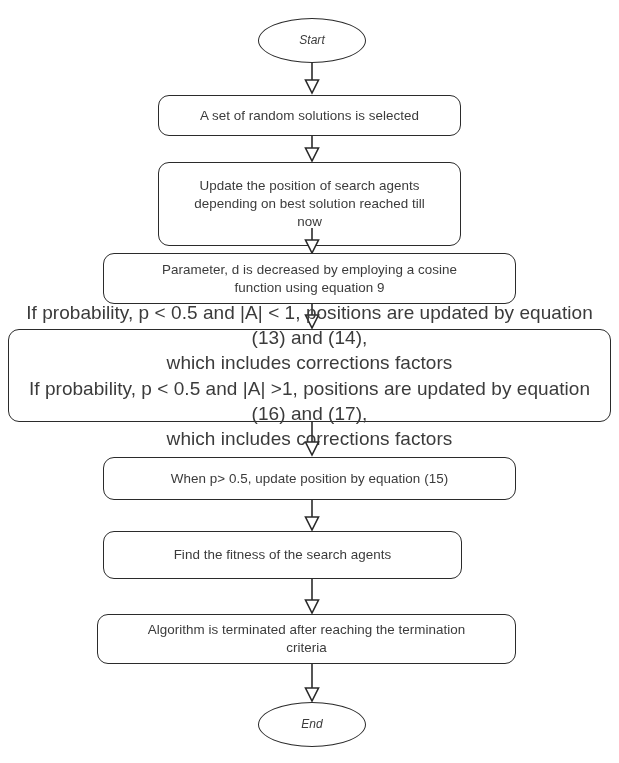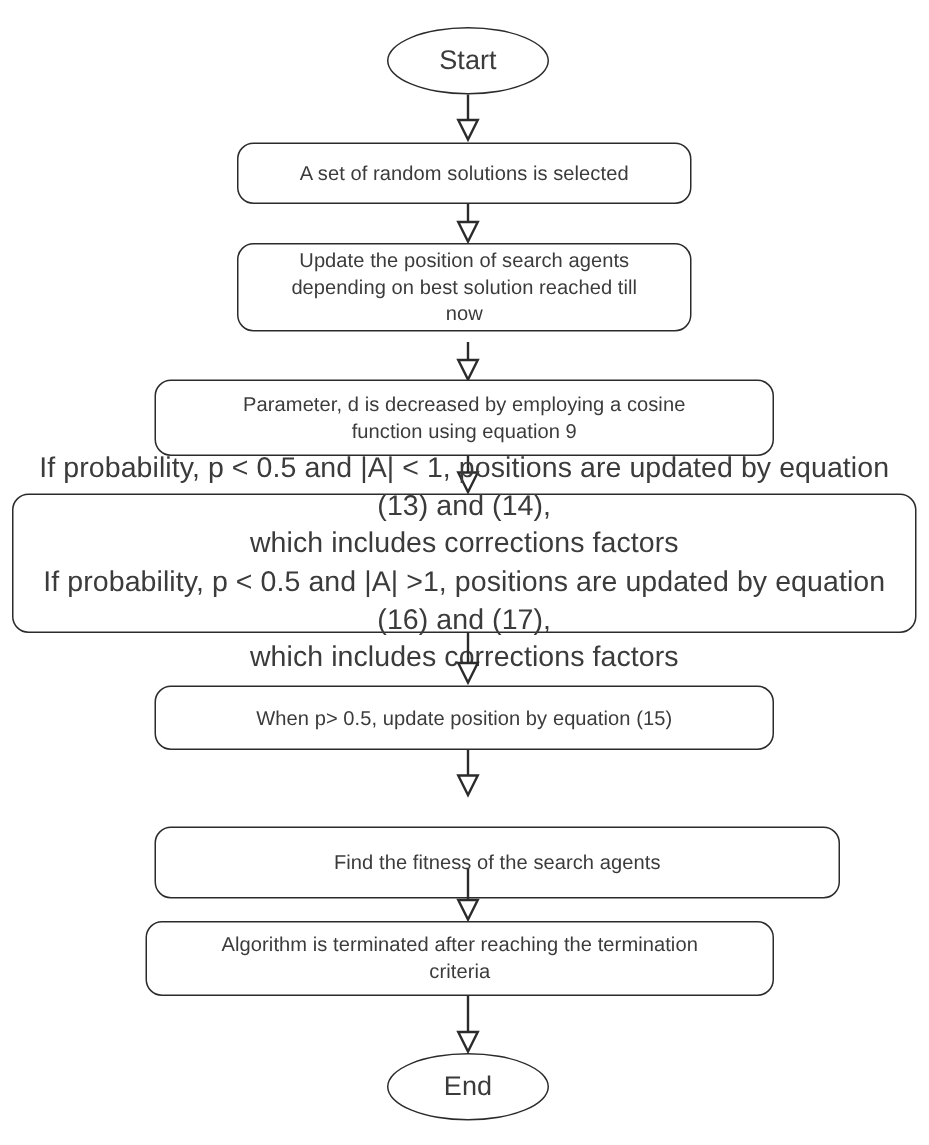--- a/index.html
+++ b/index.html
@@ -27,21 +27,22 @@
     align-items: center;
     justify-content: center;
     text-align: center;
     line-height: 1.32;
     font-size: 13.4px;
     letter-spacing: 0.05px;
     padding: 2px 8px;
   }
   .node.terminator {
     border-radius: 50%;
-    font-size: 18px;
+    font-size: 12px;
+    font-style: italic;
   }
   .node.process {
     border-radius: 11px;
   }
   .node-text {
     display: block;
     white-space: pre-line;
     width: 100%;
   }
   .connector {
@@ -72,21 +73,21 @@
     <span class="node-text">A set of random solutions is selected</span>
   </div>
 
   <div class="connector" style="left:304px; top:136px; width:16px; height:26px;">
     <svg width="16" height="26" viewBox="0 0 16 26">
       <line x1="8" y1="0" x2="8" y2="12" stroke="#2b2b2b" stroke-width="1.6"></line>
       <polygon points="1.5,12 14.5,12 8,25" fill="#ffffff" stroke="#2b2b2b" stroke-width="1.6" stroke-linejoin="miter"></polygon>
     </svg>
   </div>
 
-  <div class="node process" style="left:158px; top:162px; width:303px; height:59px;">
+  <div class="node process" style="left:158px; top:162px; width:303px; height:84px;">
     <span class="node-text">Update the position of search agents
 depending on best solution reached till
 now</span>
   </div>
 
   <div class="connector" style="left:304px; top:228px; width:16px; height:26px;">
     <svg width="16" height="26" viewBox="0 0 16 26">
       <line x1="8" y1="0" x2="8" y2="12" stroke="#2b2b2b" stroke-width="1.6"></line>
       <polygon points="1.5,12 14.5,12 8,25" fill="#ffffff" stroke="#2b2b2b" stroke-width="1.6" stroke-linejoin="miter"></polygon>
     </svg>
@@ -122,21 +123,21 @@
     <span class="node-text">When p&gt; 0.5, update position by equation (15)</span>
   </div>
 
   <div class="connector" style="left:304px; top:500px; width:16px; height:31px;">
     <svg width="16" height="31" viewBox="0 0 16 31">
       <line x1="8" y1="0" x2="8" y2="17" stroke="#2b2b2b" stroke-width="1.6"></line>
       <polygon points="1.5,17 14.5,17 8,30" fill="#ffffff" stroke="#2b2b2b" stroke-width="1.6" stroke-linejoin="miter"></polygon>
     </svg>
   </div>
 
-  <div class="node process" style="left:103px; top:531px; width:457px; height:48px;margin-top:20px;">
+  <div class="node process" style="left:103px; top:531px; width:359px; height:48px;">
     <span class="node-text">Find the fitness of the search agents</span>
   </div>
 
   <div class="connector" style="left:304px; top:579px; width:16px; height:35px;">
     <svg width="16" height="35" viewBox="0 0 16 35">
       <line x1="8" y1="0" x2="8" y2="21" stroke="#2b2b2b" stroke-width="1.6"></line>
       <polygon points="1.5,21 14.5,21 8,34" fill="#ffffff" stroke="#2b2b2b" stroke-width="1.6" stroke-linejoin="miter"></polygon>
     </svg>
   </div>
 

